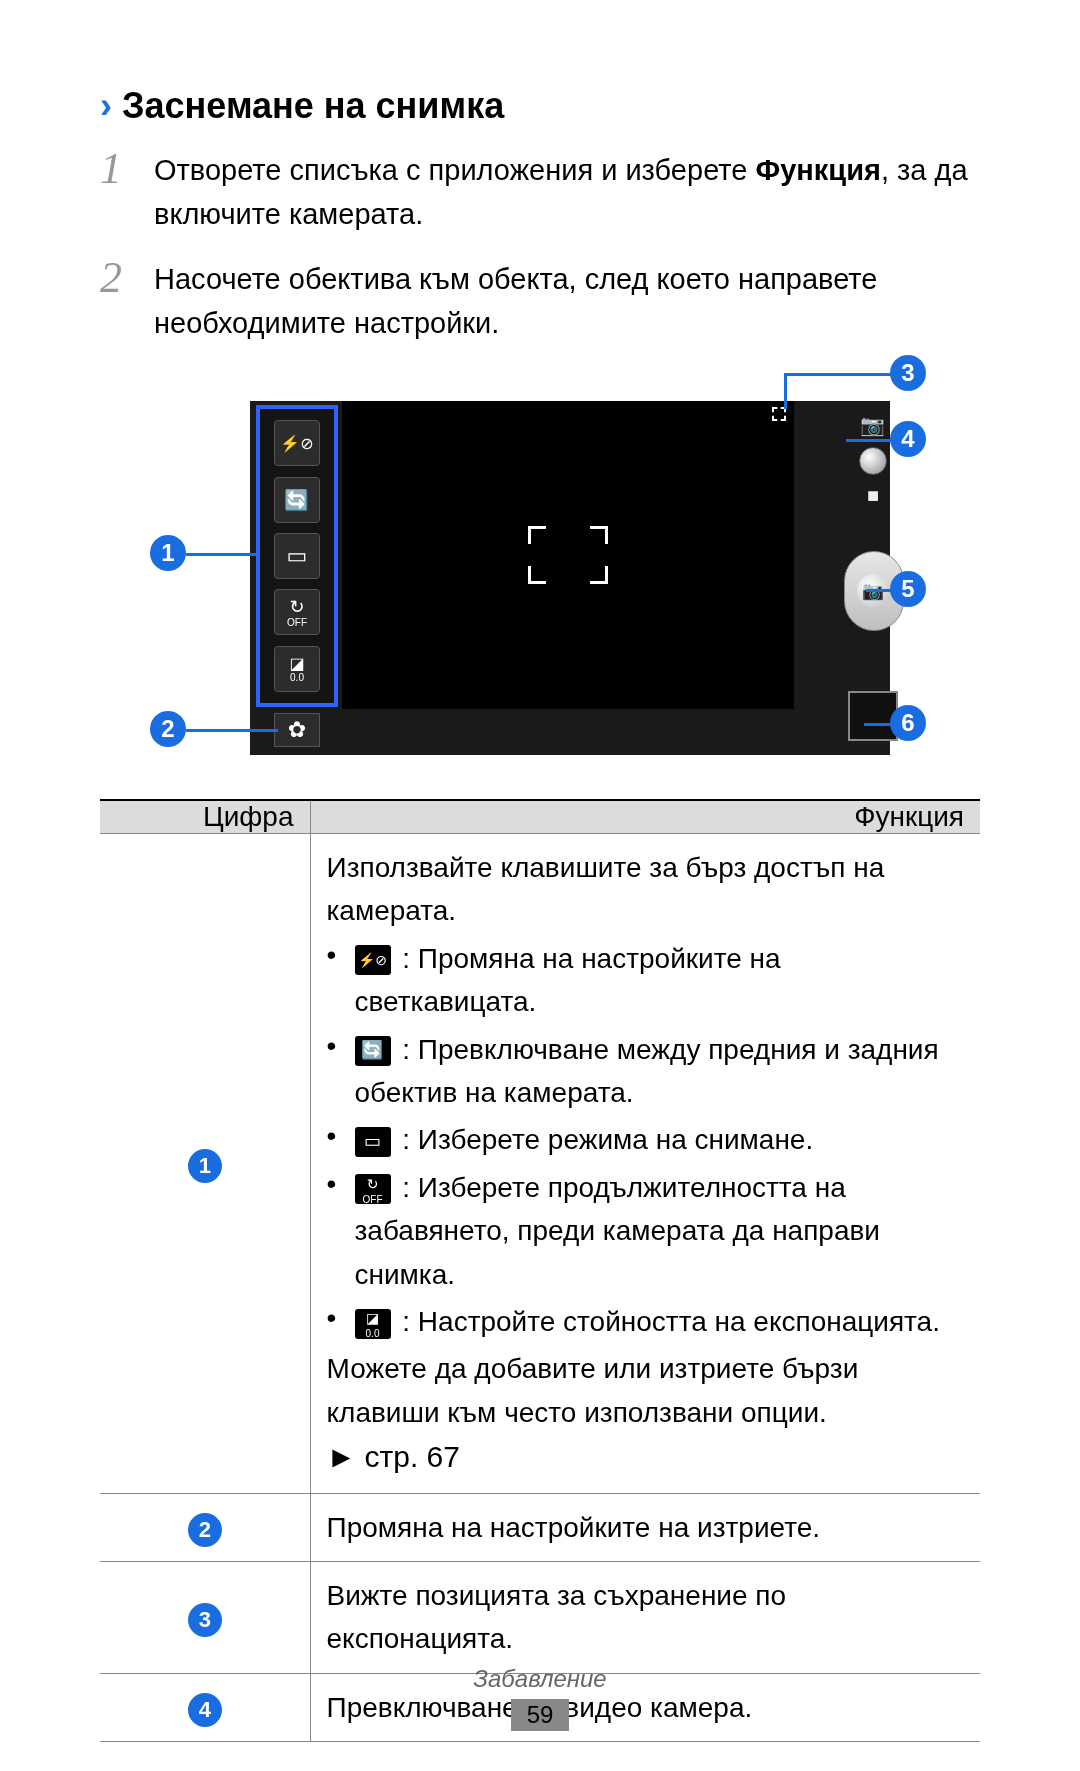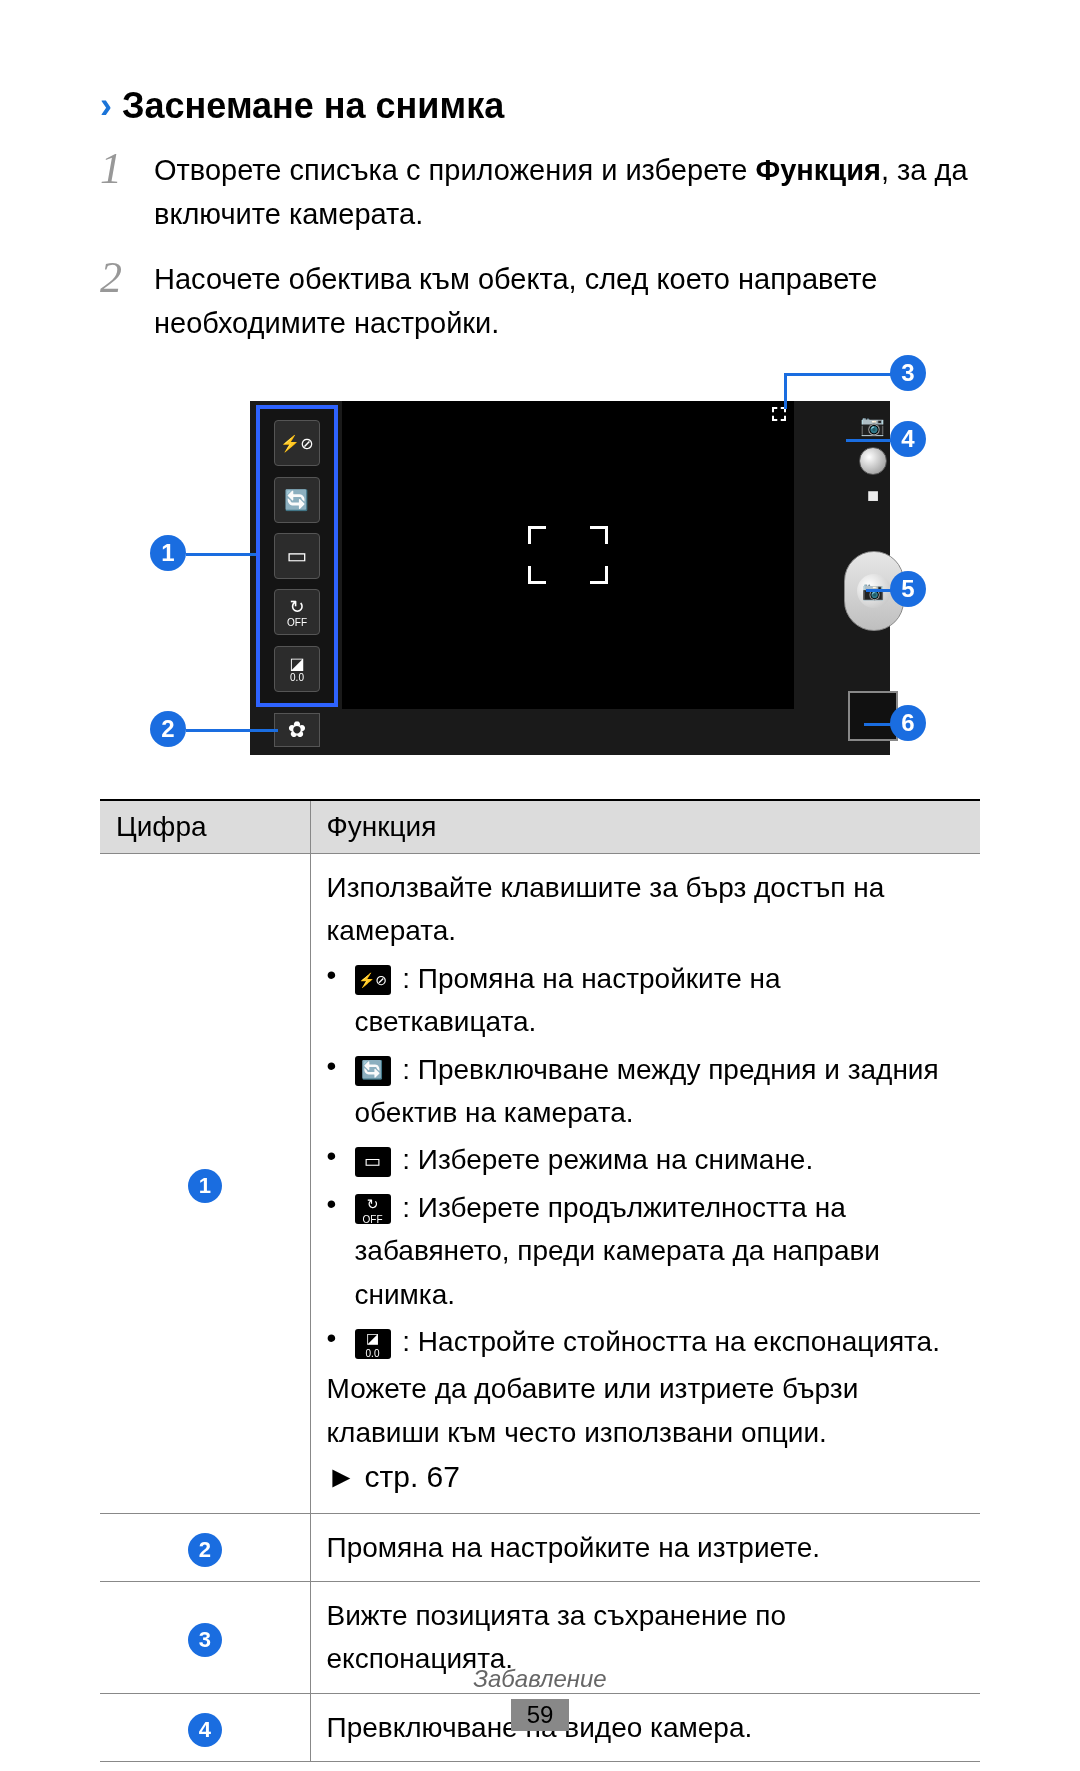--- a/index.html
+++ b/index.html
@@ -139,22 +139,22 @@
   }
   table.func {
     width: 100%;
     border-collapse: collapse;
     font-size: 28px;
     margin-top: 6px;
   }
   table.func th {
     background: #dcdcdc;
     font-weight: normal;
-    text-align: left;
-    padding: 10px 16px;
+    text-align: right;
+    padding: 0 16px;
     border-top: 2px solid #000;
     border-bottom: 1px solid #888;
   }
   table.func th:first-child { width: 210px; border-right: 1px solid #888; }
   table.func td {
     padding: 12px 16px;
     vertical-align: middle;
     border-bottom: 1px solid #888;
     line-height: 1.55;
   }

